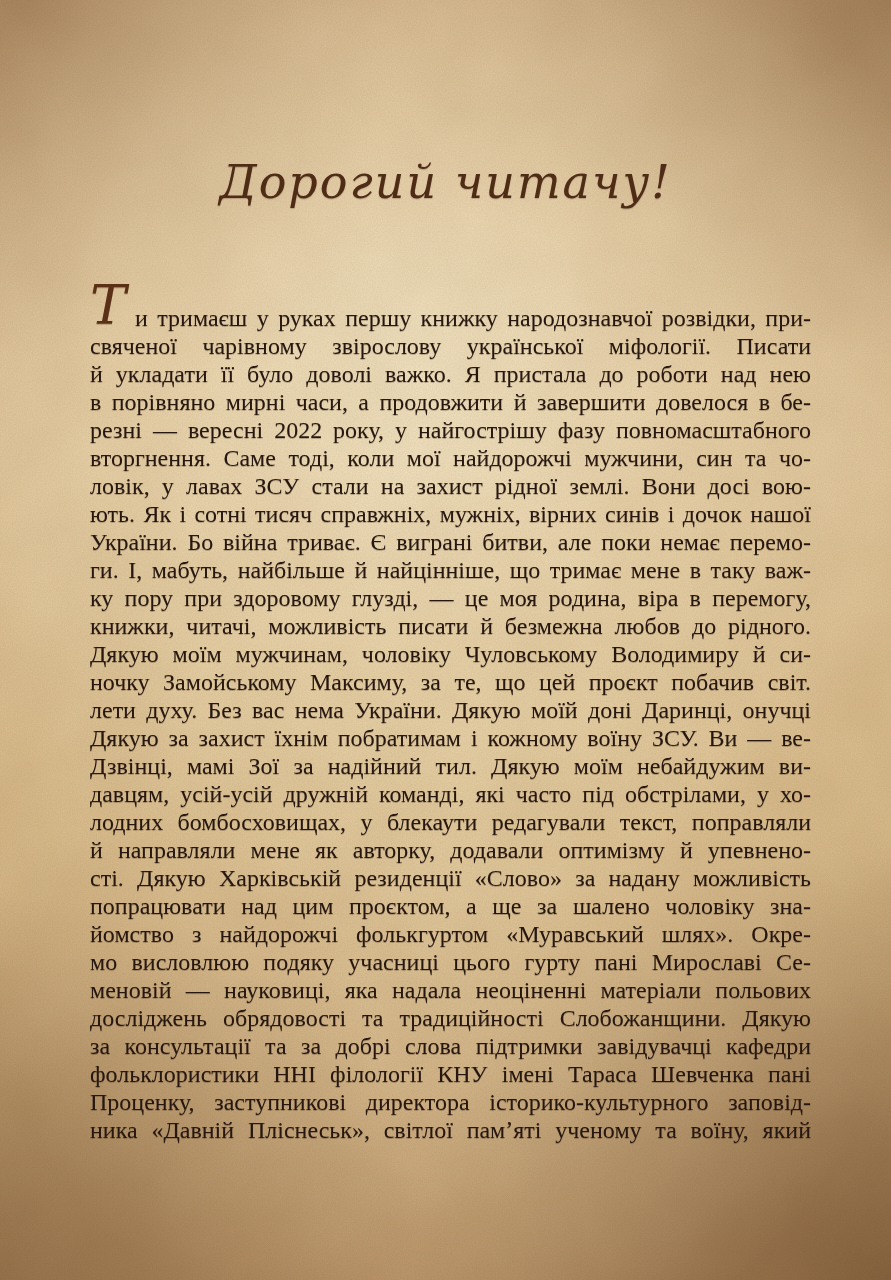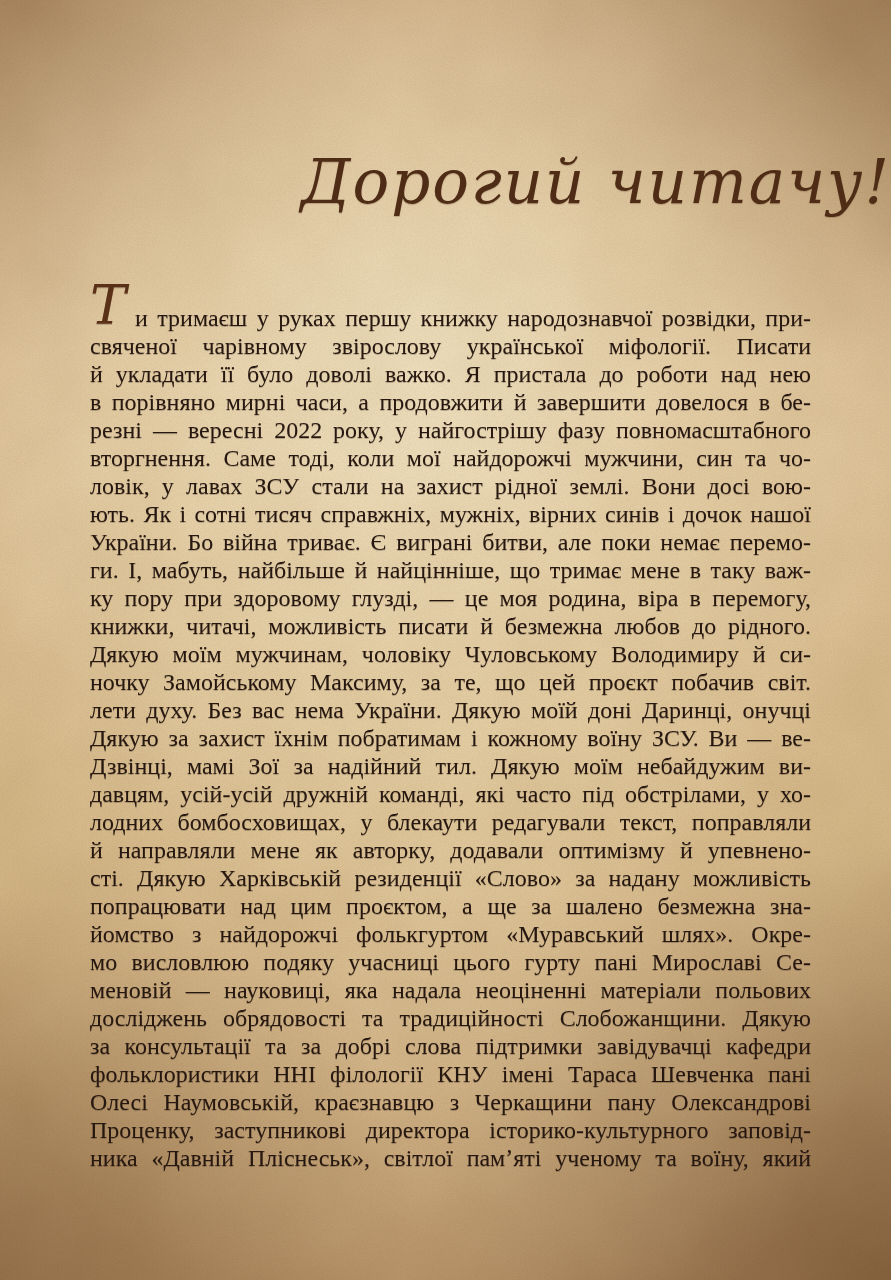--- a/index.html
+++ b/index.html
@@ -22,26 +22,26 @@
       linear-gradient(180deg, #cead83 0%, #e2c79c 35%, #dcc090 65%, #bd976b 100%);
   }
   .grain {
     position: absolute; inset: 0;
     pointer-events: none;
     mix-blend-mode: multiply;
   }
   .title {
     position: absolute;
     top: 146px; left: 0; right: 0;
-    margin: 0;
-    text-align: right;
+    margin: 9px;
+    text-align: center;
     font-family: "DejaVu Serif", serif;
     font-style: italic;
     font-weight: 500;
-    font-size: 61px;
+    font-size: 46px;
     letter-spacing: 2px;
     color: #4e2c16;
     text-shadow: 0 1px 1px rgba(78,44,22,0.25);
   }
   .body-text {
     position: absolute;
     top: 304px; left: 90px; right: 80px;
     color: #261710;
     font-size: 24px;
   }
@@ -99,25 +99,24 @@
       <div class="line">книжки, читачі, можливість писати й безмежна любов до рідного.</div>
       <div class="line">Дякую моїм мужчинам, чоловіку Чуловському Володимиру й си-</div>
       <div class="line">ночку Замойському Максиму, за те, що цей проєкт побачив світ.</div>
       <div class="line">лети духу. Без вас нема України. Дякую моїй доні Даринці, онучці</div>
       <div class="line">Дякую за захист їхнім побратимам і кожному воїну ЗСУ. Ви — ве-</div>
       <div class="line">Дзвінці, мамі Зої за надійний тил. Дякую моїм небайдужим ви-</div>
       <div class="line">давцям, усій-усій дружній команді, які часто під обстрілами, у хо-</div>
       <div class="line">лодних бомбосховищах, у блекаути редагували текст, поправляли</div>
       <div class="line">й направляли мене як авторку, додавали оптимізму й упевнено-</div>
       <div class="line">сті. Дякую Харківській резиденції «Слово» за надану можливість</div>
-      <div class="line">попрацювати над цим проєктом, а ще за шалено безмежна зна-</div>
+      <div class="line">попрацювати над цим проєктом, а ще за шалено чоловіку зна-</div>
       <div class="line">йомство з найдорожчі фолькгуртом «Муравський шлях». Окре-</div>
       <div class="line">мо висловлюю подяку учасниці цього гурту пані Мирославі Се-</div>
       <div class="line">меновій — науковиці, яка надала неоціненні матеріали польових</div>
       <div class="line">досліджень обрядовості та традиційності Слобожанщини. Дякую</div>
       <div class="line">за консультації та за добрі слова підтримки завідувачці кафедри</div>
       <div class="line">фольклористики ННІ філології КНУ імені Тараса Шевченка пані</div>
-      <div class="line">Олесі Наумовській, краєзнавцю з Черкащини пану Олександрові</div>
       <div class="line">Проценку, заступникові директора історико-культурного заповід-</div>
       <div class="line">ника «Давній Пліснеськ», світлої памʼяті ученому та воїну, який</div>
     </div>
 
 </div>
 
 </body></html>

